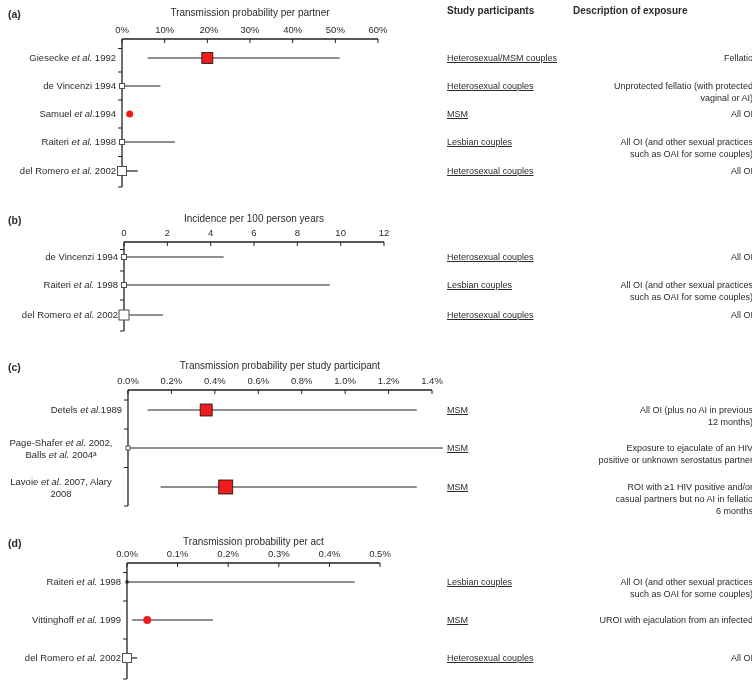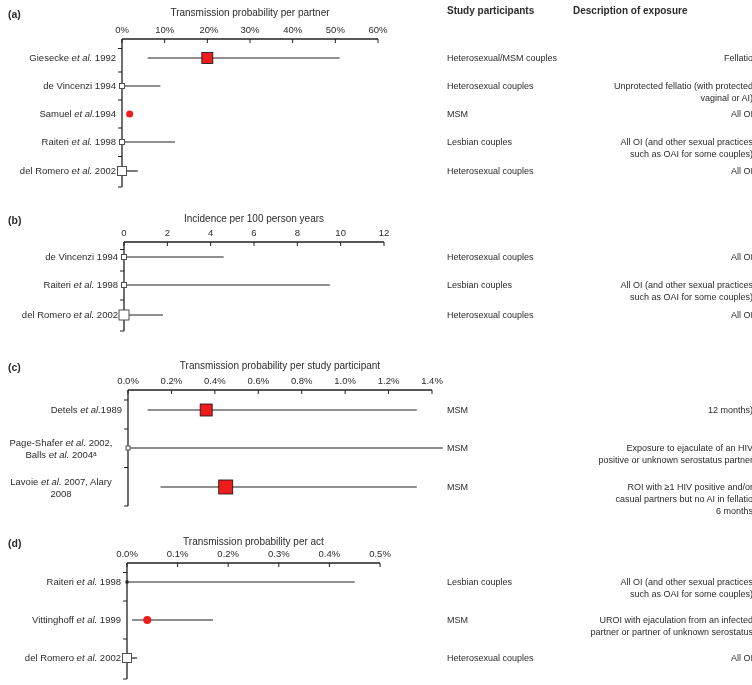--- a/index.html
+++ b/index.html
@@ -10,21 +10,21 @@
   .figure svg{position:absolute;left:0;top:0;}
   .abs{position:absolute;}
   .col-header{font-size:10px;font-weight:bold;white-space:nowrap;text-align:center;}
   .panel-label{font-size:10.5px;font-weight:bold;}
   .panel-title{font-size:10px;white-space:nowrap;transform:translateX(-50%);}
   .tick-label{font-size:9.5px;white-space:nowrap;transform:translateX(-50%);}
   .study-label{font-size:9.5px;line-height:11.5px;transform:translateY(-50%);}
   .study-label.single{text-align:right;}
   .study-label.multi{text-align:center;}
   .cell{font-size:9px;line-height:12px;}
-  .participants{width:122px;}
+  .participants{width:122px;text-decoration:underline;}
   .exposure{width:180px;text-align:right;}
 </style>
 </head>
 <body>
 
 <div class="figure">
   <svg id="plot-svg" width="752" height="685">
       <line x1="122" y1="39" x2="378" y2="39" stroke="#231f20" stroke-width="1.3"></line>
       <line x1="122" y1="39" x2="122" y2="43" stroke="#231f20" stroke-width="1"></line>
       <line x1="164.66666666666666" y1="39" x2="164.66666666666666" y2="43" stroke="#231f20" stroke-width="1"></line>
@@ -195,20 +195,21 @@
       <div class="abs tick-label" style="left: 258.286px; top: 375px;">0.6%</div>
       <div class="abs tick-label" style="left: 301.714px; top: 375px;">0.8%</div>
       <div class="abs tick-label" style="left: 345.143px; top: 375px;">1.0%</div>
       <div class="abs tick-label" style="left: 388.571px; top: 375px;">1.2%</div>
       <div class="abs tick-label" style="left: 432px; top: 375px;">1.4%</div>
       <div class="abs study-label single" style="left: 0px; top: 410px; width: 122px;">
         <div>Detels <i>et al.</i>1989</div>
       </div>
       <div class="abs cell participants" style="left: 447px; top: 404px;">MSM</div>
       <div class="abs cell exposure" style="left: 573px; top: 404px;">
+        <div>All OI (plus no AI in previous</div>
         <div>12 months)</div>
       </div>
       <div class="abs study-label multi" style="left: 0px; top: 448px; width: 122px;">
         <div>Page-Shafer <i>et al.</i> 2002,</div>
         <div>Balls <i>et al.</i> 2004ᵃ</div>
       </div>
       <div class="abs cell participants" style="left: 447px; top: 442px;">MSM</div>
       <div class="abs cell exposure" style="left: 573px; top: 442px;">
         <div>Exposure to ejaculate of an HIV</div>
         <div>positive or unknown serostatus partner</div>
@@ -238,21 +239,20 @@
       <div class="abs cell exposure" style="left: 573px; top: 576px;">
         <div>All OI (and other sexual practices</div>
         <div>such as OAI for some couples)</div>
       </div>
       <div class="abs study-label single" style="left: -1px; top: 620px; width: 122px;">
         <div>Vittinghoff <i>et al.</i> 1999</div>
       </div>
       <div class="abs cell participants" style="left: 447px; top: 614px;">MSM</div>
       <div class="abs cell exposure" style="left: 573px; top: 614px;">
         <div>UROI with ejaculation from an infected</div>
-        <div>partner or partner of unknown serostatus</div>
       </div>
       <div class="abs study-label single" style="left: -1px; top: 658px; width: 122px;">
         <div>del Romero <i>et al.</i> 2002</div>
       </div>
       <div class="abs cell participants" style="left: 447px; top: 652px;">Heterosexual couples</div>
       <div class="abs cell exposure" style="left: 573px; top: 652px;">
         <div>All OI</div>
       </div>
     </div>
 </div>

